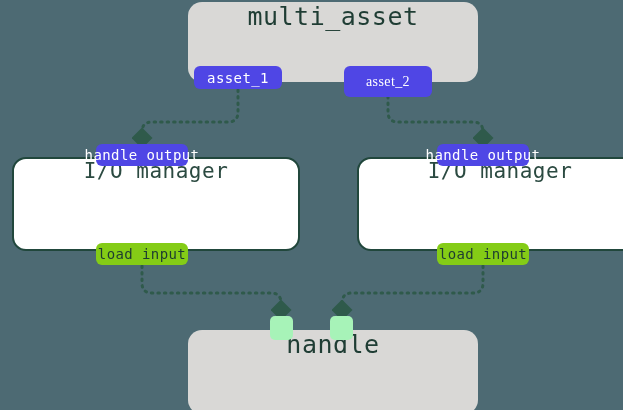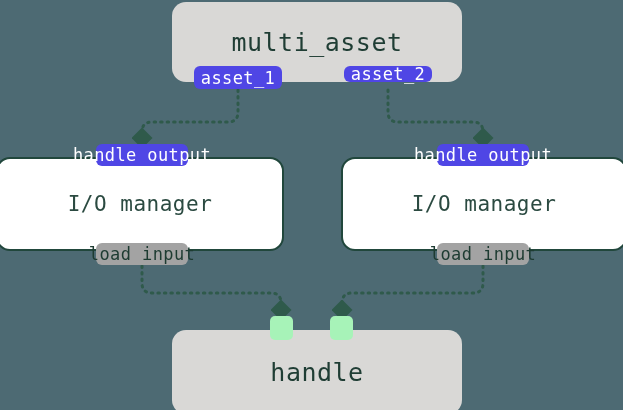--- a/index.html
+++ b/index.html
@@ -23,23 +23,24 @@
     width: 623px;
     height: 410px;
     pointer-events: none;
   }
 
   
   .node {
     position: absolute;
     box-sizing: border-box;
     display: flex;
-    align-items: center;
+    align-items: flex-start;
     justify-content: center;
     border-radius: 14px;
+    margin-left: 16px;
   }
   .node-asset {
     background: #d9d8d6;
     color: #1f3d34;
     font-size: 25px;
     letter-spacing: 0.5px;
   }
   .node-io {
     background: #ffffff;
     color: #2b4a41;
@@ -54,42 +55,42 @@
   #node-io-right    { left: 341px; top: 157px; width: 286px; height: 94px; }
 
   
   .badge {
     position: absolute;
     box-sizing: border-box;
     display: flex;
     align-items: center;
     justify-content: center;
     border-radius: 6px;
-    font-size: 17px;
+    font-size: 14px;
     letter-spacing: 0.4px;
     white-space: nowrap;
     z-index: 5;
   }
   .badge-out {
     background: #4f46e5;
     color: #ffffff;
   }
   .badge-in {
-    background: #a3a3a3;
+    background: #84cc16;
     color: #1d3b31;
   }
   .handle-plain {
     position: absolute;
     background: #a7f3b8;
     border-radius: 5px;
     z-index: 5;
   }
 
   #badge-asset-1    { left: 194px; top: 66px;  width: 88px; height: 23px; }
-  #badge-asset-2    { left: 344px; top: 66px;  width: 88px; height: 16px; }
+  #badge-asset-2    { left: 344px; top: 66px;  width: 88px; height: 31px; font-family: Liberation Serif, serif; }
   #badge-ho-left    { left: 96px;  top: 144px; width: 92px; height: 22px; }
   #badge-ho-right   { left: 437px; top: 144px; width: 92px; height: 22px; }
   #badge-li-left    { left: 96px;  top: 243px; width: 92px; height: 22px; }
   #badge-li-right   { left: 437px; top: 243px; width: 92px; height: 22px; }
   #handle-asset-a   { left: 270px; top: 316px; width: 23px; height: 24px; }
   #handle-asset-b   { left: 330px; top: 316px; width: 23px; height: 24px; }
 </style>
 </head>
 <body>
 

